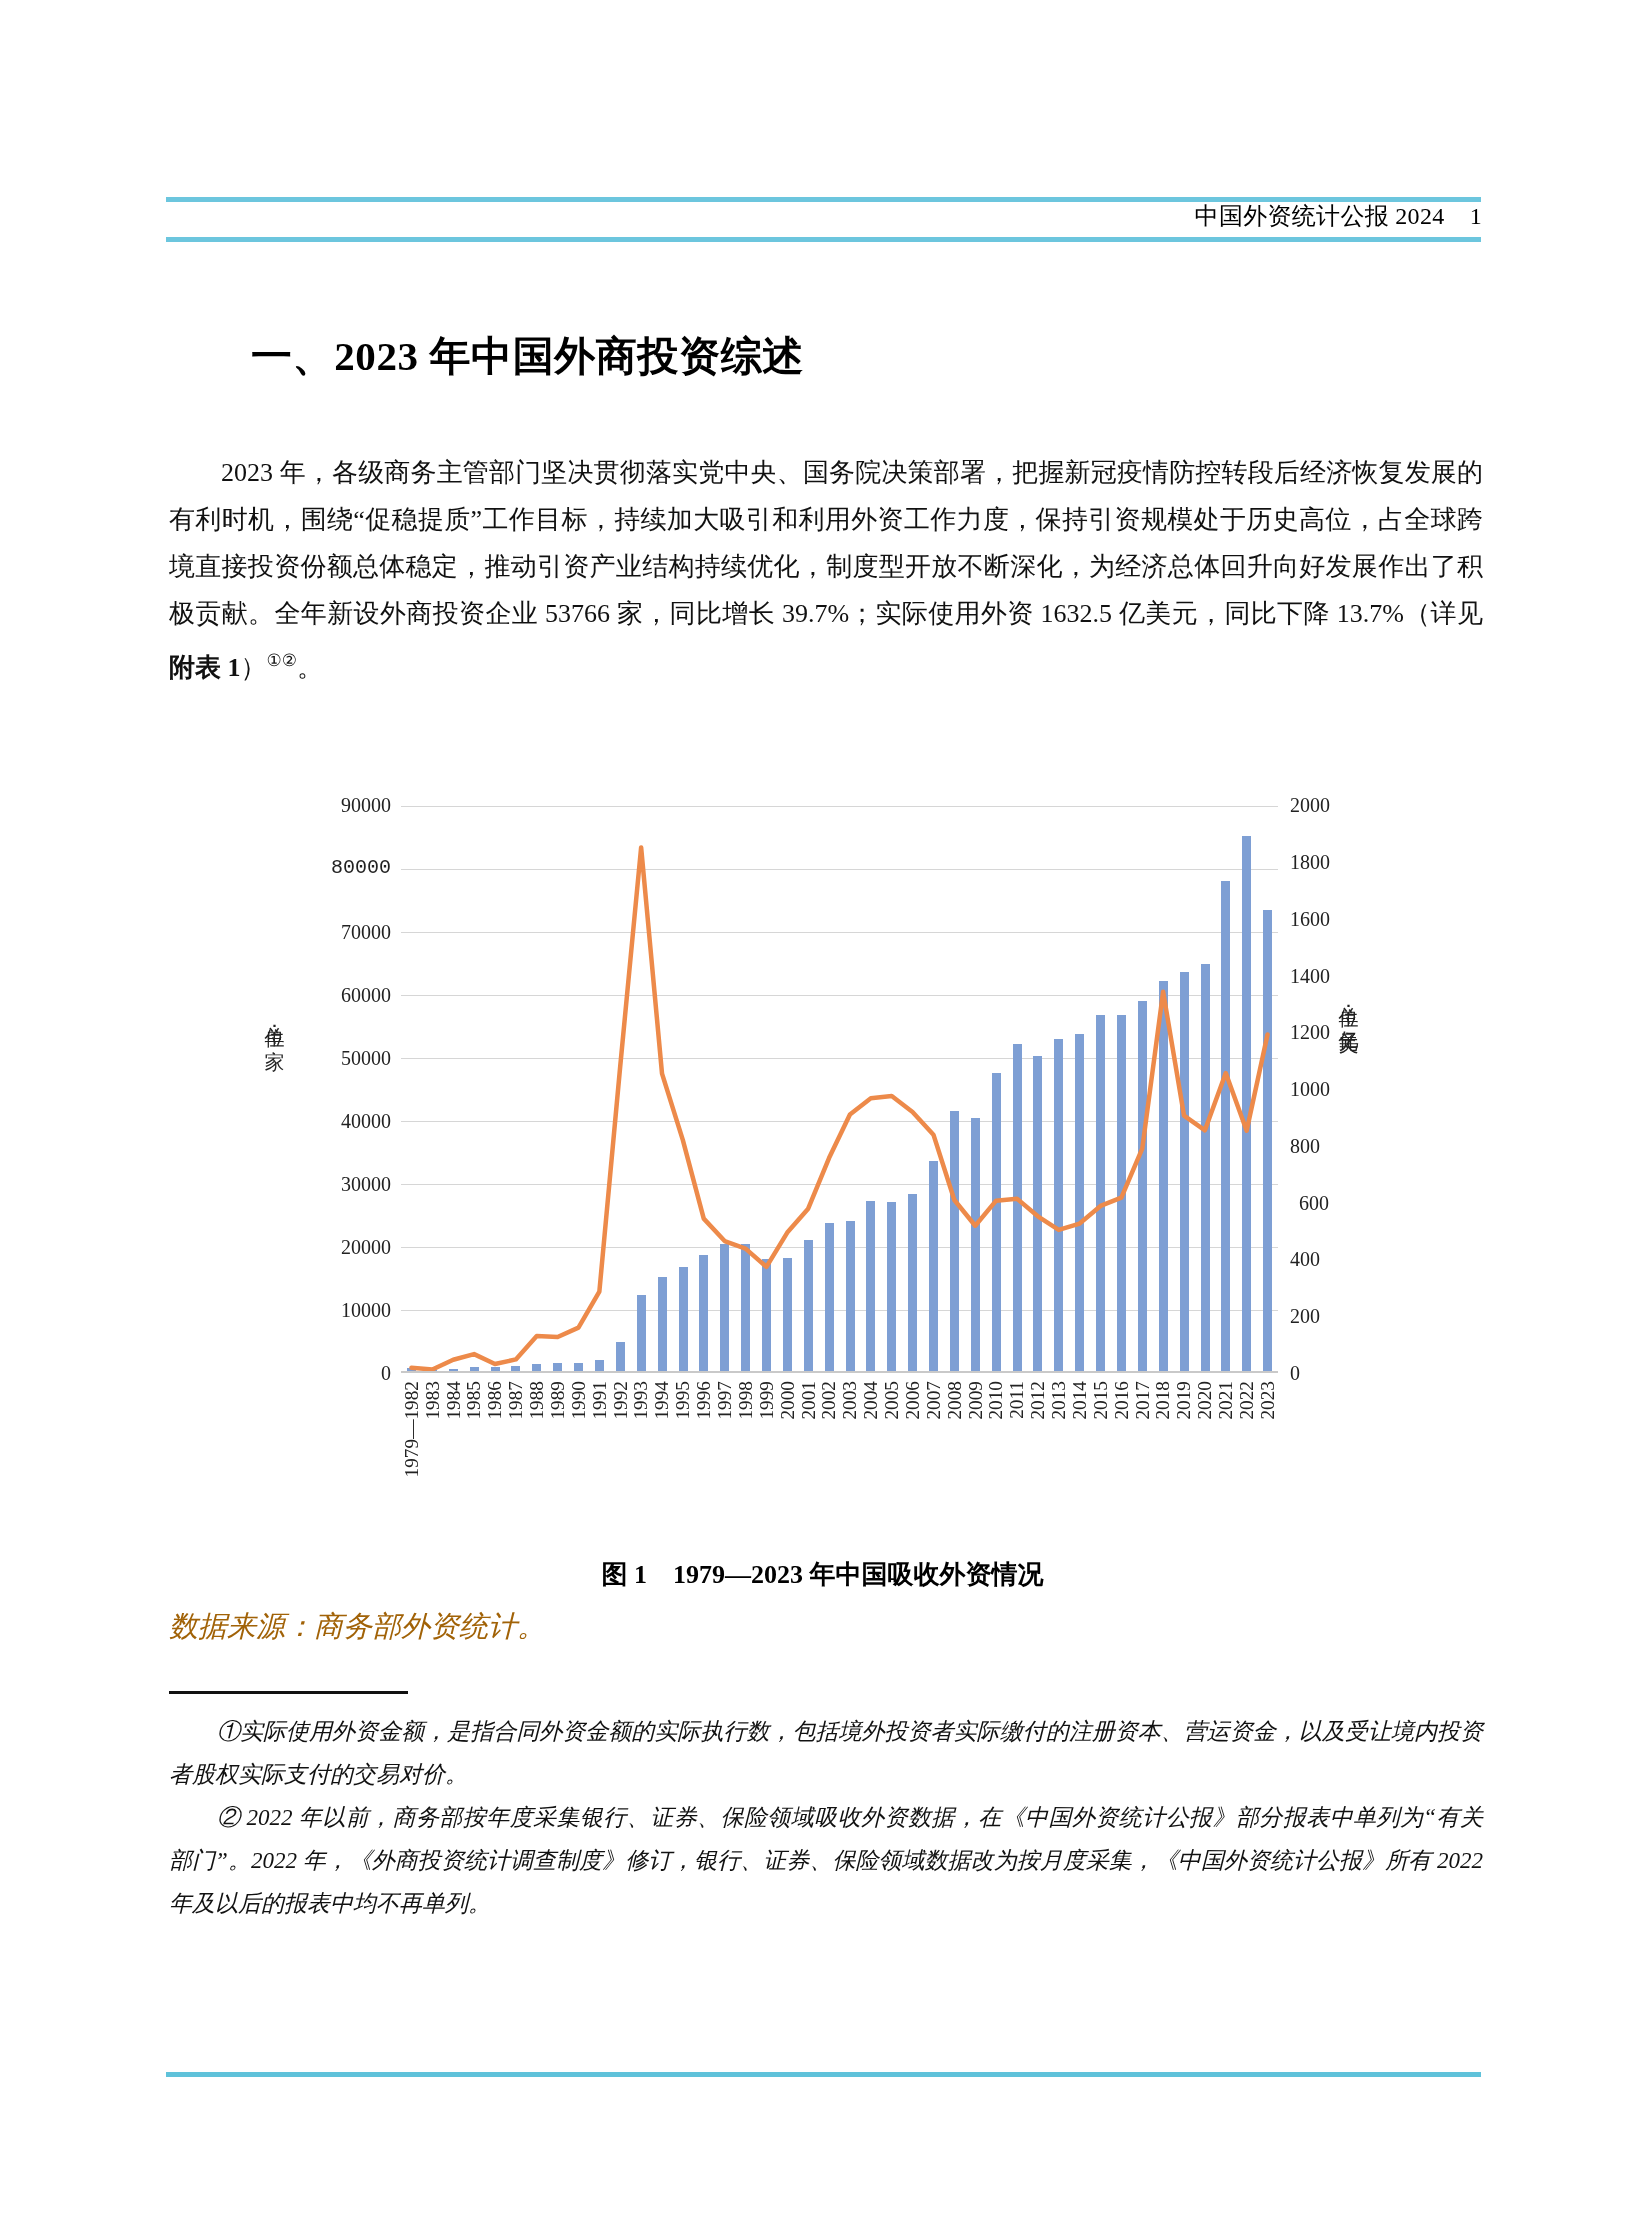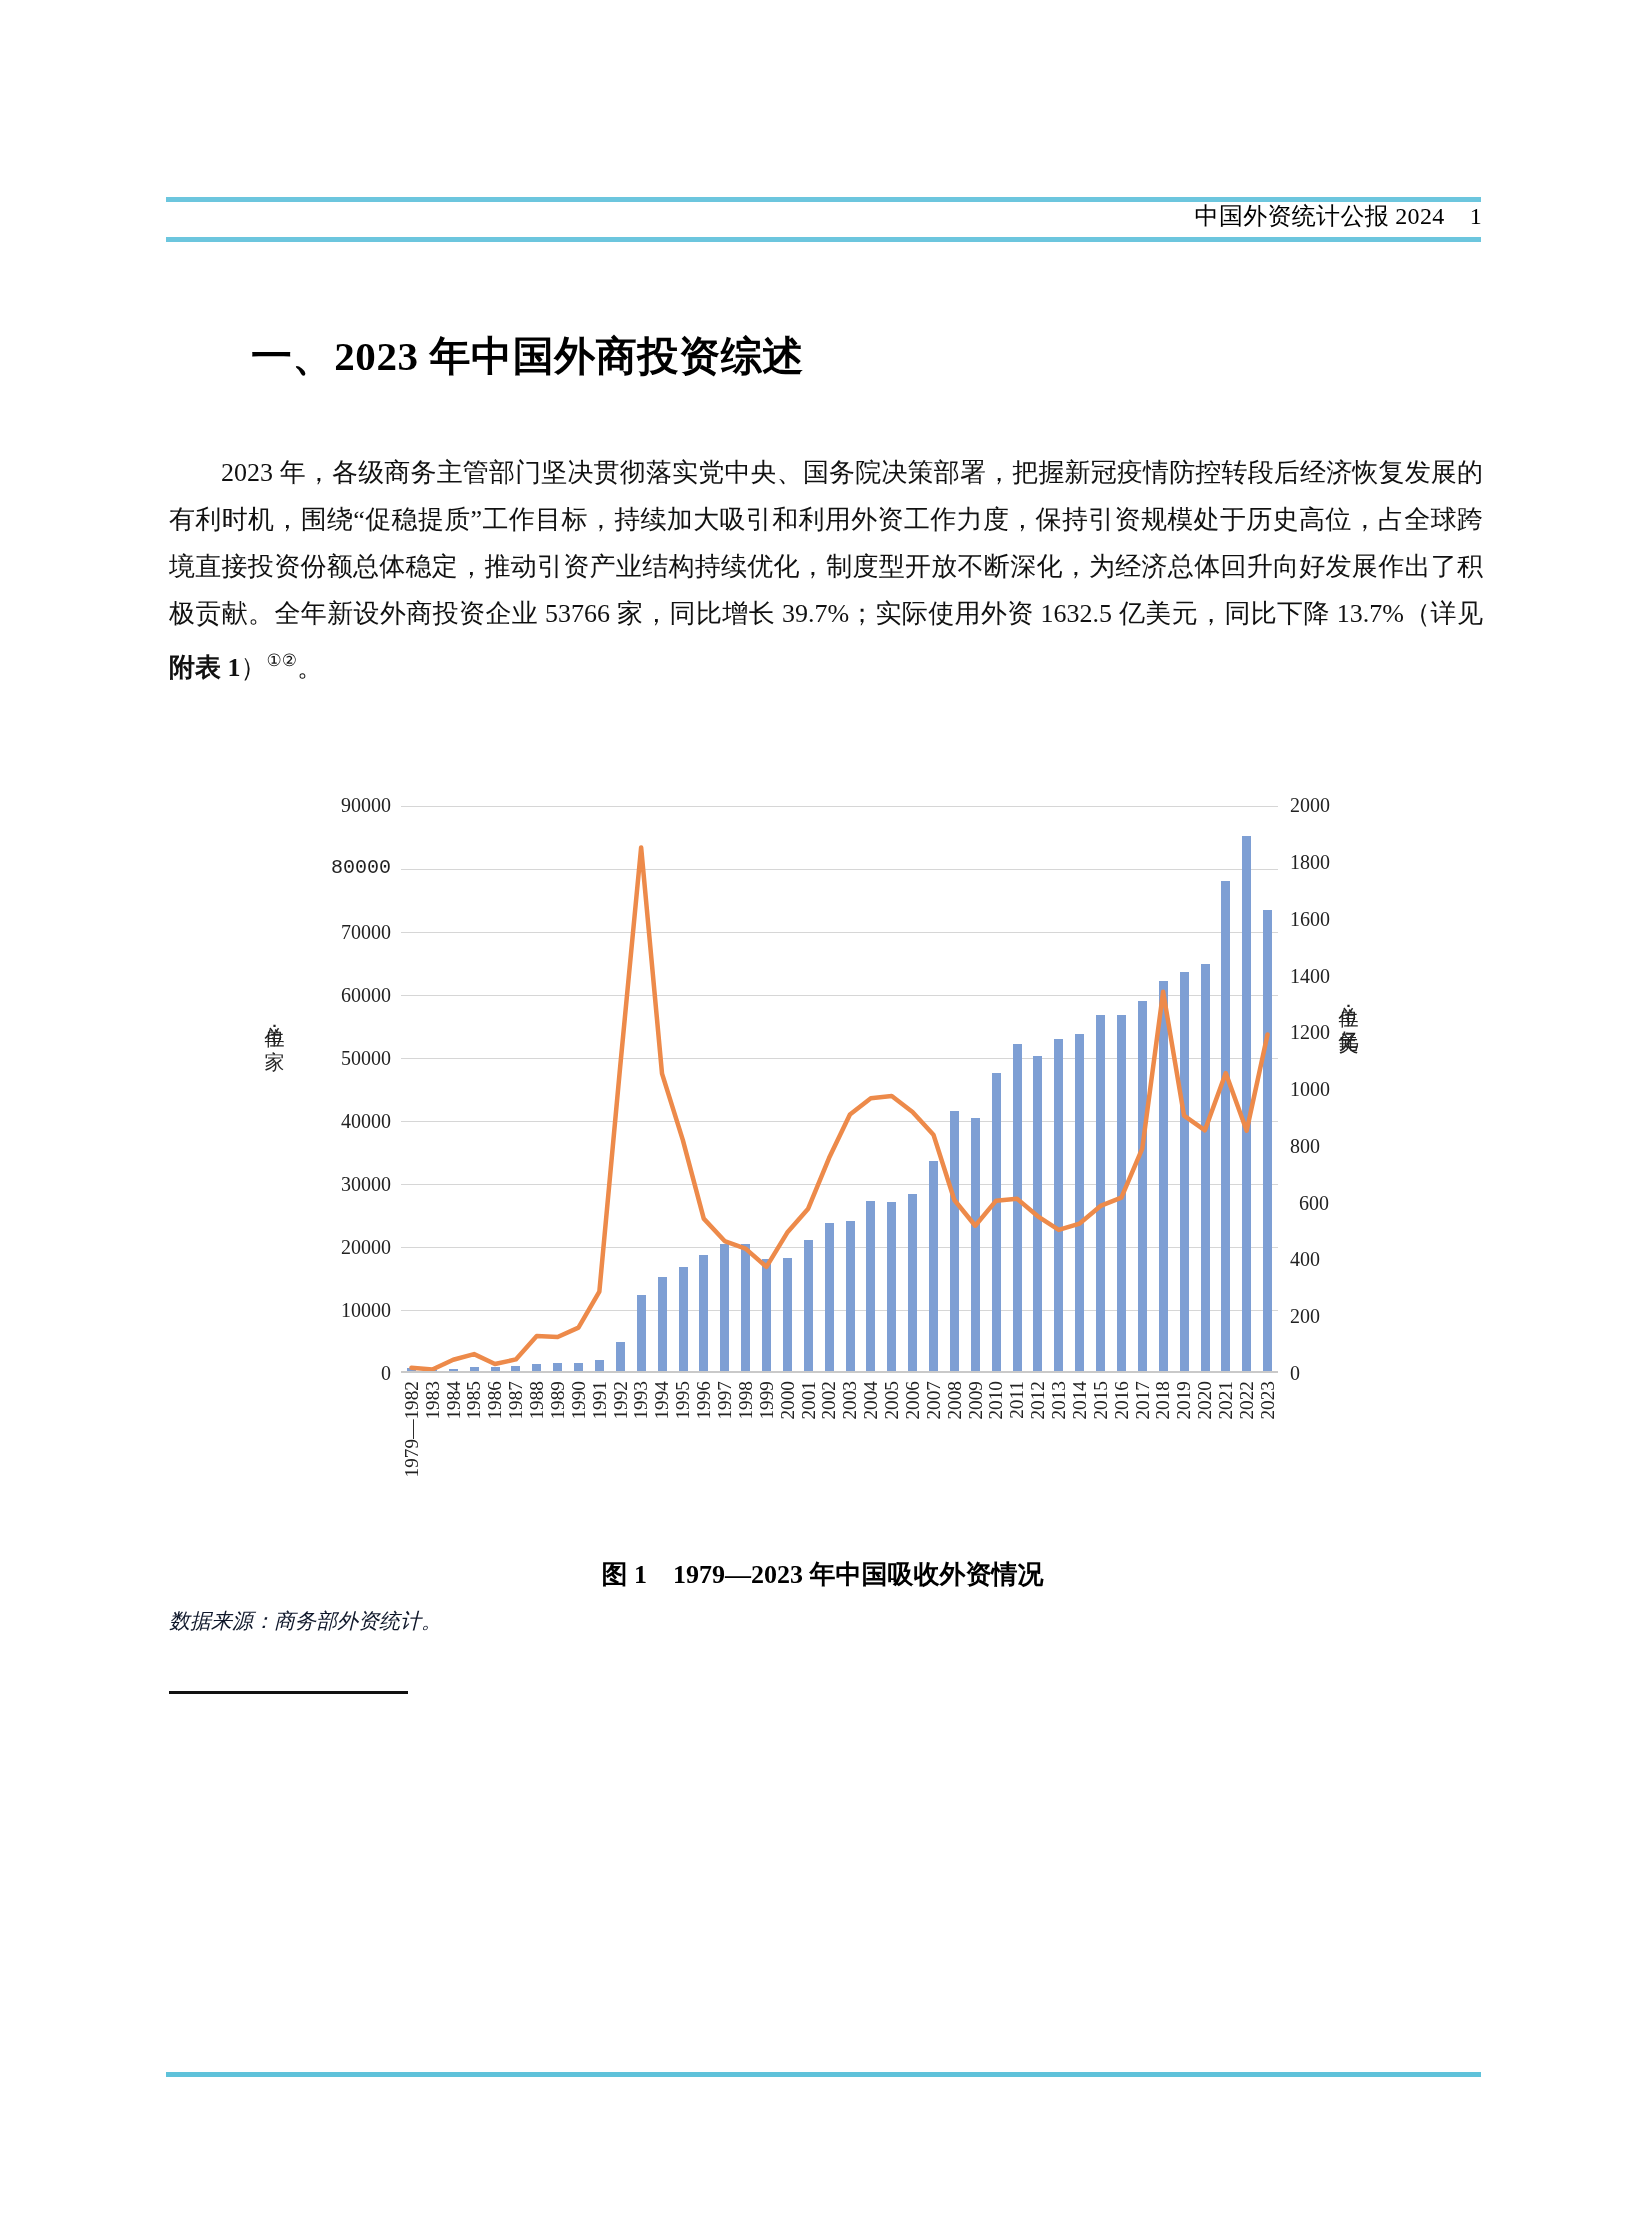--- a/index.html
+++ b/index.html
@@ -94,21 +94,21 @@
   .lg-swatch-bar{ width:44px; height:17px; background:#7e9fd4; display:block; }
   .lg-swatch-line{ width:44px; height:7.7px; background:#ed8a4a; display:block; border-radius:3.9px; }
 
   .fig-cap{
     position:absolute; left:0; top:1557px; width:1645px;
     text-align:center; font-size:26px; font-weight:bold; color:#000;
     white-space:pre;
   }
   .src-note{
     position:absolute; left:169px; top:1607px;
-    font-size:21px; color:#0f172a;
+    font-size:29px; color:#a16207;
     font-family:"Liberation Serif","DejaVu Serif",serif;
     font-style:italic; white-space:pre;
   }
 
   
   .fn-rule{
     position:absolute; left:169px; top:1691px; width:239px; height:3.2px; background:#111;
   }
   .fn-block{
     position:absolute; left:169px; top:1710px; width:1314px;
@@ -265,16 +265,20 @@
         <div class="xlab" style="left: 836px;">2022</div>
         <div class="xlab" style="left: 857px;">2023</div>
       </div>
 
   </div>
 
   <div class="fig-cap">图 1    1979—2023 年中国吸收外资情况</div>
   <div class="src-note">数据来源：商务部外资统计。</div>
 
   <div class="fn-rule"></div>
+  <div class="fn-block">
+    <p class="fn-p">①实际使用外资金额，是指合同外资金额的实际执行数，包括境外投资者实际缴付的注册资本、营运资金，以及受让境内投资者股权实际支付的交易对价。</p>
+    <p class="fn-p">② 2022 年以前，商务部按年度采集银行、证券、保险领域吸收外资数据，在《中国外资统计公报》部分报表中单列为“有关部门”。2022 年，《外商投资统计调查制度》修订，银行、证券、保险领域数据改为按月度采集，《中国外资统计公报》所有 2022 年及以后的报表中均不再单列。</p>
+  </div>
 
   <div class="foot-rule"></div>
 </div>
 
 
 </body></html>

